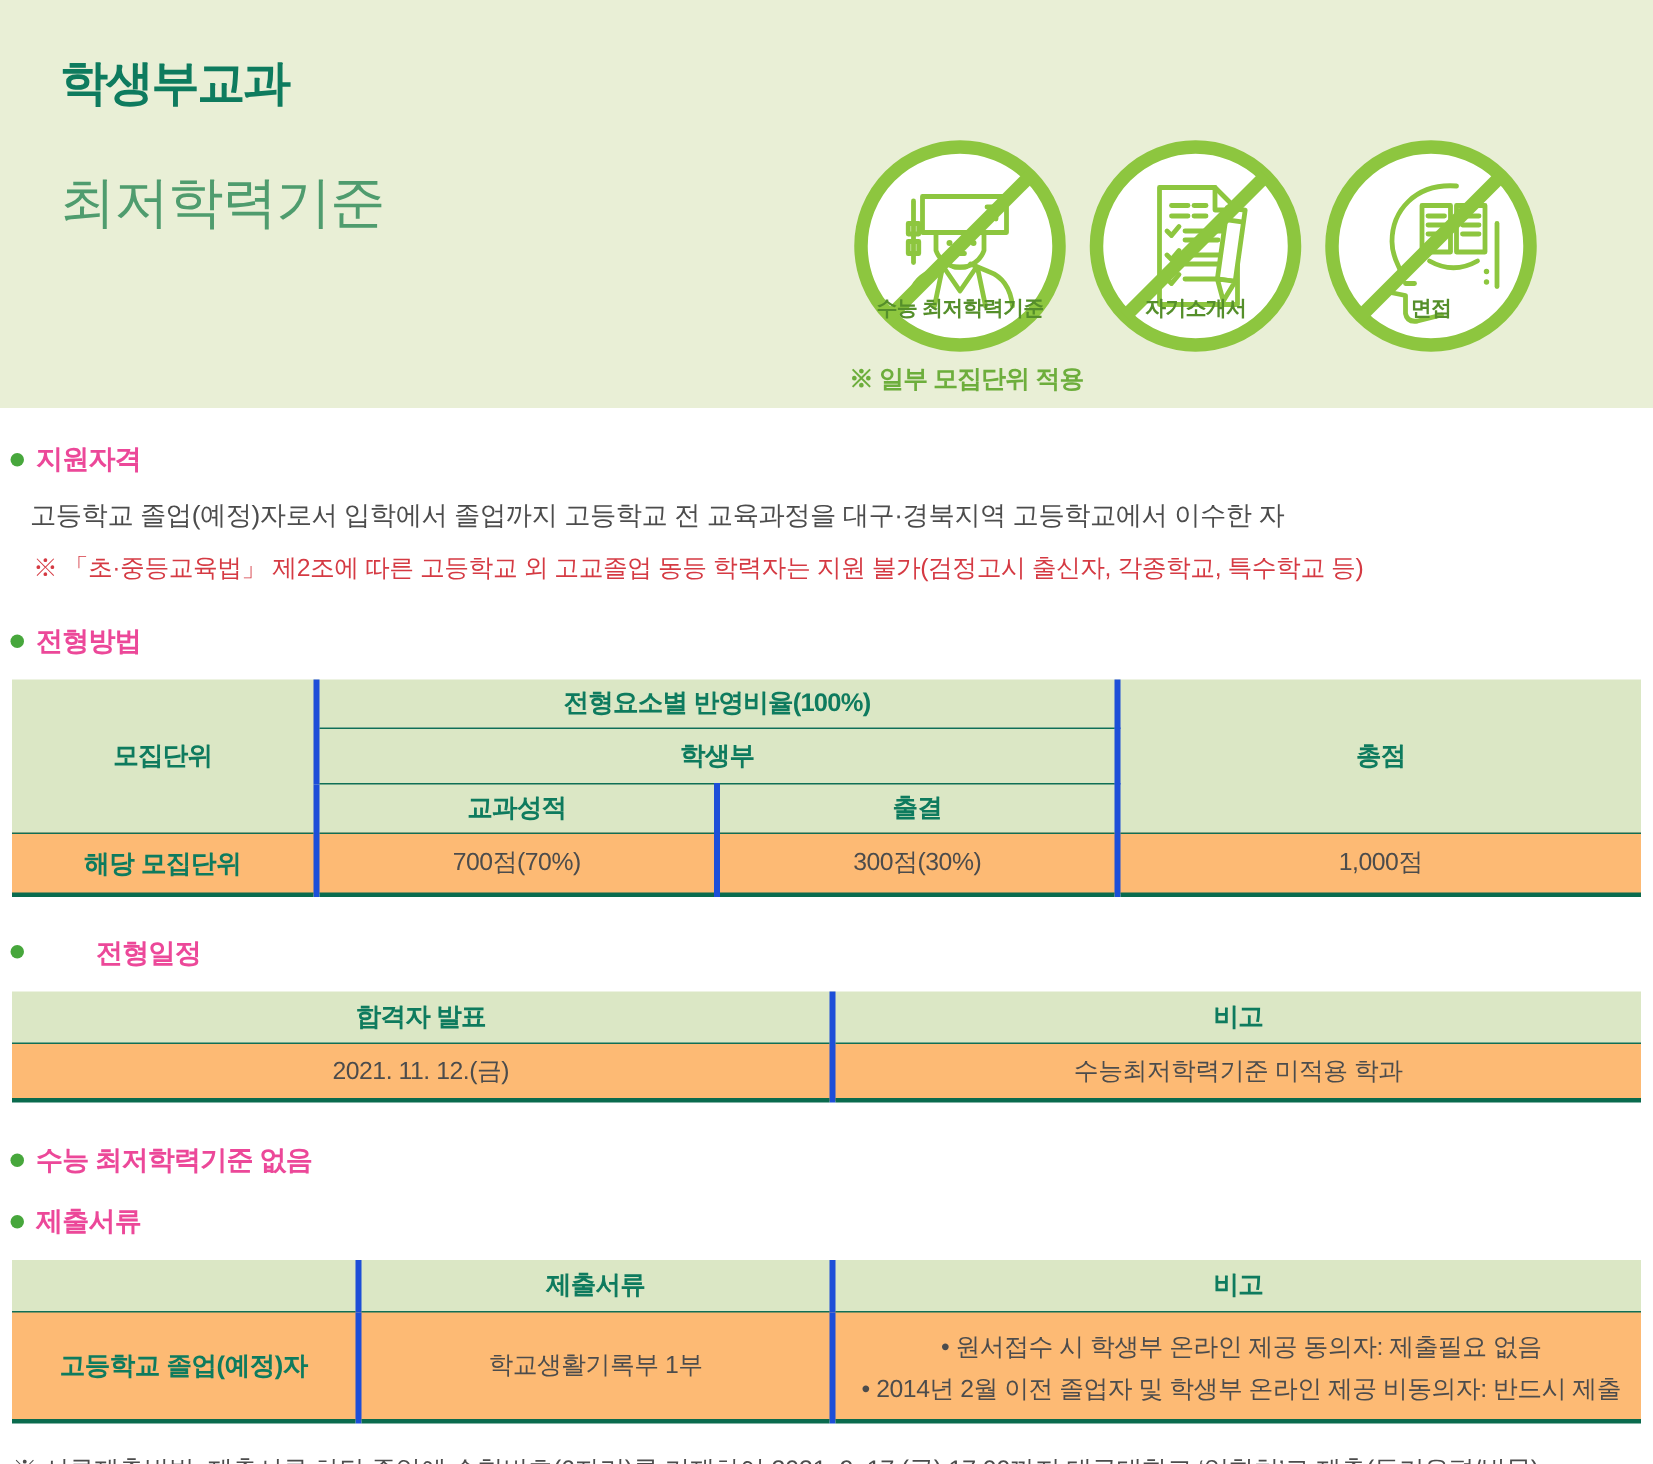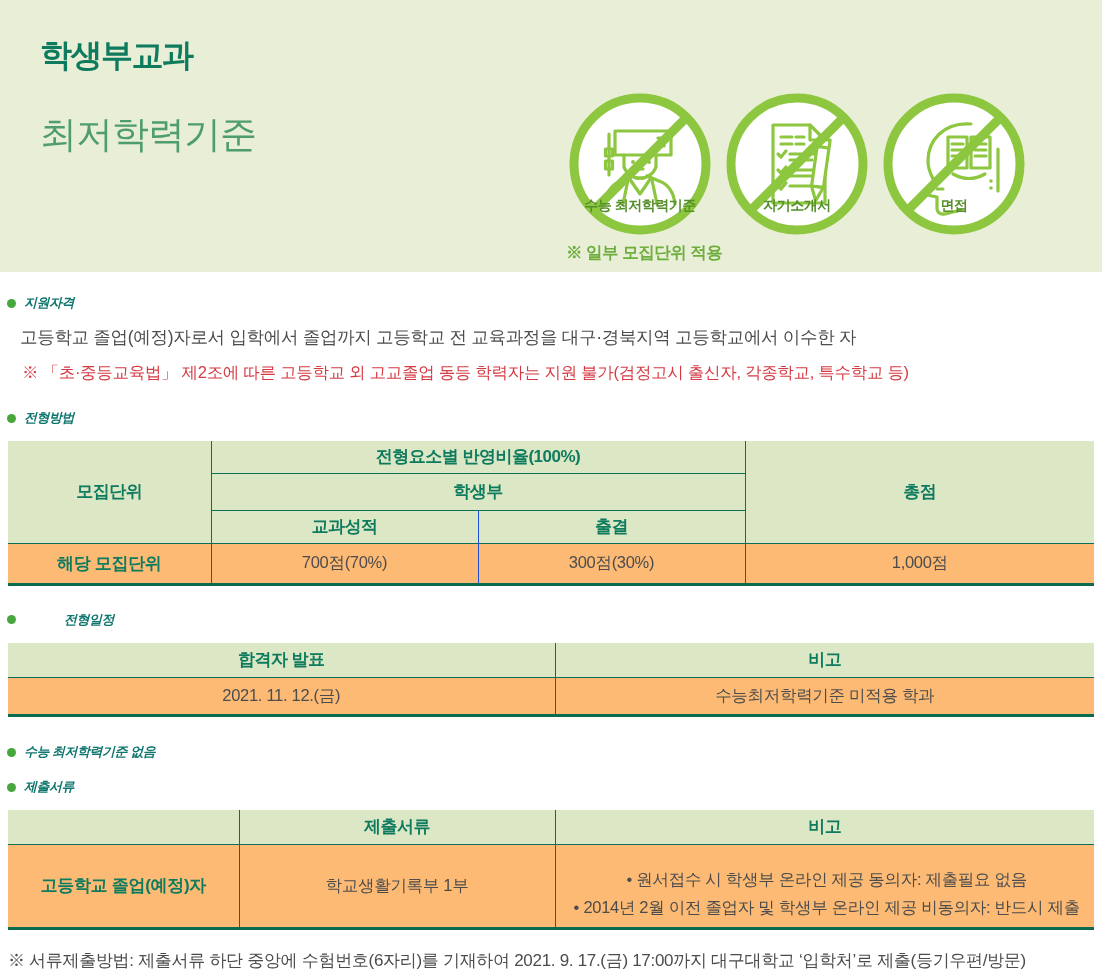--- a/index.html
+++ b/index.html
@@ -42,23 +42,22 @@
     letter-spacing: -0.5px;
   }
 
   
   .sec-head { display: flex; align-items: center; gap: 8px; margin-left: 7px; }
   .bullet {
     width: 9px; height: 9px; border-radius: 50%;
     background: #47a73c; flex: 0 0 auto;
   }
   .sec-head h3 {
-    font-size: 13px; font-weight: 700; color: #0f766e;
+    font-size: 18px; font-weight: 700; color: #ec4899;
     letter-spacing: -0.5px;
-    font-style: italic;
   }
   .mt-qual { margin-top: 22px; }
   .mt-method { margin-top: 25px; }
   .mt-sched { margin-top: 25px; gap: 48px; }
   .mt-min { margin-top: 26px; }
   .mt-docs { margin-top: 17px; }
 
   .body-text {
     margin: 13px 0 0 20px;
     font-size: 17.5px; color: #4c4c4c; letter-spacing: -0.3px;
@@ -76,29 +75,29 @@
   }
   table.t th {
     background: #dbe7c5; color: #0e7b5e;
     font-weight: 700; font-size: 17px; letter-spacing: -0.5px;
     text-align: center; vertical-align: middle;
   }
   table.t td {
     font-size: 16.5px; color: #4c4c4c; letter-spacing: -0.3px;
     text-align: center; vertical-align: middle; background: #fdba74;
   }
-  table.t .bl { border-left: 1px solid #1d4ed8; text-align: center; }
+  table.t .bl { border-left: 4px solid #1d4ed8; text-align: center; }
   table.t .bb { border-bottom: 1px solid #0f6f56; }
   table.t tr.data td { border-top: 1px solid #0f6f56; }
   .r1 { height: 32px; } .r2 { height: 37px; } .r3 { height: 33px; }
   tr.data.d1 { height: 41px; }
   .t2 .rh { height: 35px; } tr.data.d2 { height: 38px; }
   .t3 .rh { height: 34px; } tr.data.d3 { height: 64px; }
   .green-cell { color: #0e7b5e !important; font-weight: 700; font-size: 17px !important; }
-  td.notes-cell { text-align: left; padding: 20px 10px 6px 14px; font-size: 15.5px; line-height: 1.7; }
+  td.notes-cell { text-align: left; padding: 9px 10px 6px 14px; font-size: 15.5px; line-height: 1.7; }
   .doc-note-line { display: block; }
   .doc-note-line::before { content: "•  "; color: #4c4c4c; }
 
   
   .footer { margin: 16px 0 0 8px; }
   .footer p {
     font-size: 17px; color: #4c4c4c; line-height: 30px; letter-spacing: -0.3px;
   }
 </style>
 </head>

